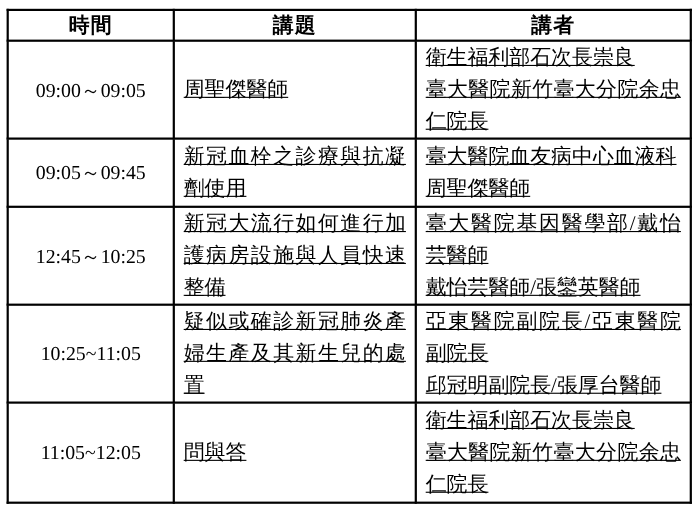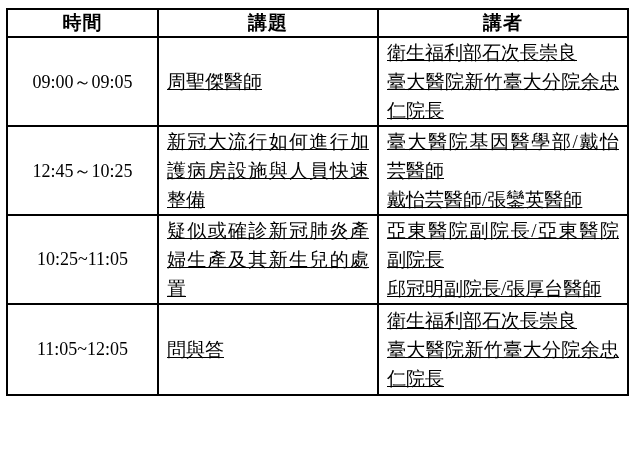--- a/index.html
+++ b/index.html
@@ -76,20 +76,30 @@
     <tr class="row-0">
       <td class="time">09:00～09:05</td>
       <td class="topic">
         <div>周聖傑醫師</div>
       </td>
       <td class="speaker">
         <div>衛生福利部石次長崇良</div>
         <div>臺大醫院新竹臺大分院余忠仁院長</div>
       </td>
     </tr>
+    <tr class="row-1">
+      <td class="time">09:05～09:45</td>
+      <td class="topic">
+        <div>新冠血栓之診療與抗凝劑使用</div>
+      </td>
+      <td class="speaker">
+        <div>臺大醫院血友病中心血液科</div>
+        <div>周聖傑醫師</div>
+      </td>
+    </tr>
     <tr class="row-2">
       <td class="time">12:45～10:25</td>
       <td class="topic">
         <div>新冠大流行如何進行加護病房設施與人員快速整備</div>
       </td>
       <td class="speaker">
         <div>臺大醫院基因醫學部/戴怡芸醫師</div>
         <div>戴怡芸醫師/張鑾英醫師</div>
       </td>
     </tr>

